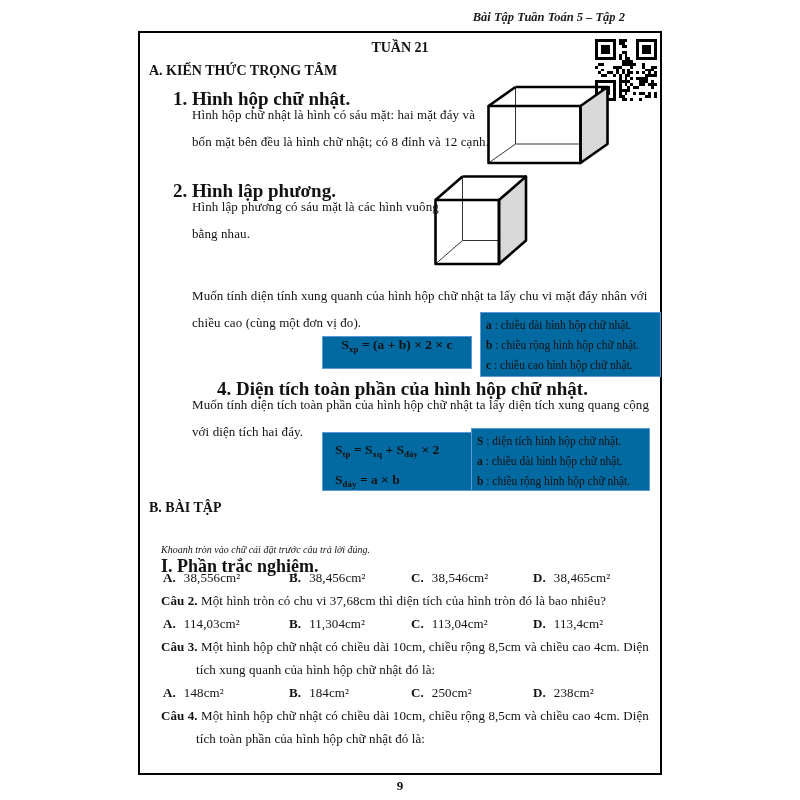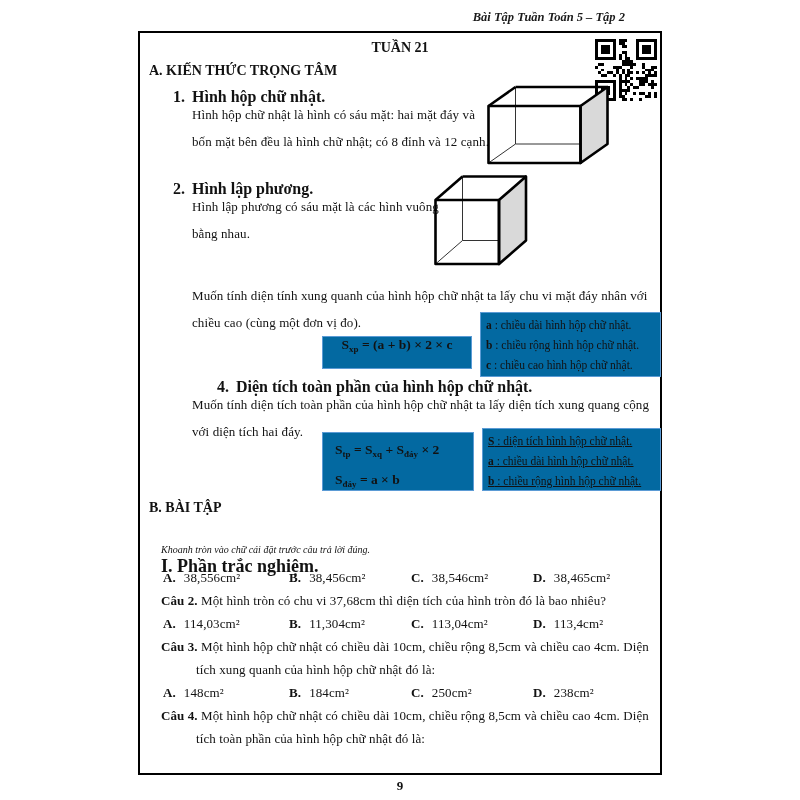--- a/index.html
+++ b/index.html
@@ -15,38 +15,38 @@
   }
   
   .page-box{
     position:absolute;left:138px;top:31px;width:524px;height:744px;
     border:2px solid #000;box-sizing:border-box;
   }
   .week-title{position:absolute;top:7px;left:0;width:100%;text-align:center;
     font-size:14px;font-weight:bold;}
   .qr{position:absolute;top:6px;right:3px;width:62px;height:62px;}
   .sec-heading{position:absolute;left:9px;font-size:14px;font-weight:bold;white-space:nowrap;}
-  .item-title{position:absolute;left:33px;font-size:16px;font-weight:bold;white-space:nowrap;}
+  .item-title{position:absolute;left:33px;font-size:19px;font-weight:bold;white-space:nowrap;}
   .item-title .num{display:inline-block;width:19px;}
   .para{position:absolute;left:52px;font-size:13px;line-height:27px;letter-spacing:.1px;}
   .para div{white-space:nowrap;}
   .diagram{position:absolute;}
   
   .bluebox{
     position:absolute;background:#0369a1;border:1.5px solid #5b9bd5;
     box-sizing:border-box;
   }
   .formula1{left:182px;top:303px;width:150px;height:33px;
     display:flex;align-items:flex-start;justify-content:center;
     font-size:13.5px;font-weight:bold;white-space:nowrap;}
   .formula2{left:182px;top:399px;width:152px;height:59px;
     padding:4px 0 0 12px;font-size:13.5px;font-weight:bold;line-height:25px;white-space:nowrap;}
   .legend{font-size:11.5px;line-height:20px;padding:2px 5px;white-space:nowrap;}
   .legend1{left:340px;top:279px;width:181px;height:65px;}
-  .legend2{left:342px;top:395px;width:179px;height:63px;text-decoration:underline;}
+  .legend2{left:331px;top:395px;width:179px;height:63px;}
   .legend b{font-weight:bold;}
   sub.sb{font-size:9px;vertical-align:-3px;font-weight:bold;}
   
   .b-heading{position:absolute;left:9px;top:467px;font-size:14px;font-weight:bold;}
   .sub-heading{position:absolute;left:21px;top:489px;font-size:18px;font-weight:bold;margin-top:34px;}
   .instruction{position:absolute;left:21px;top:511px;font-size:10px;font-style:italic;white-space:nowrap;}
   .questions{position:absolute;left:21px;top:533px;width:496px;font-size:13px;letter-spacing:.1px;}
   .qline{line-height:23px;height:23px;white-space:nowrap;}
   .qline .qlabel{font-weight:bold;}
   .qline.indent{padding-left:35px;}

